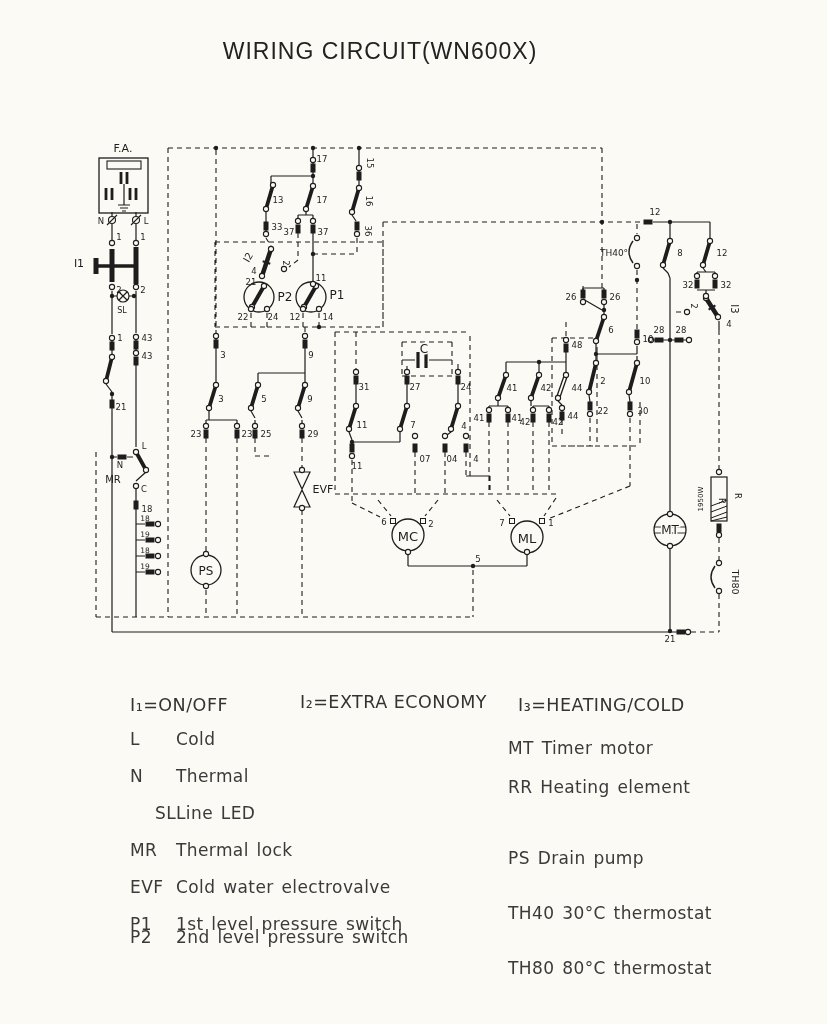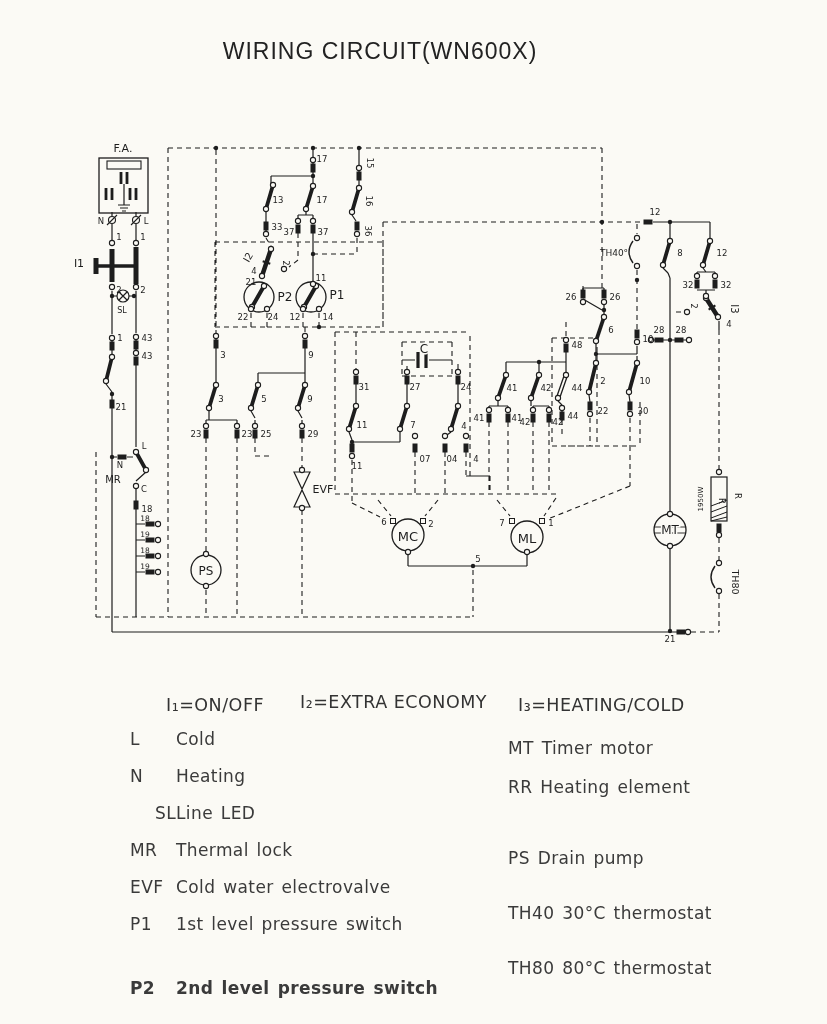--- a/index.html
+++ b/index.html
@@ -483,32 +483,32 @@
       <text x="384" y="525" font-size="8.5" text-anchor="middle">6</text>
       <text x="431" y="527" font-size="8.5" text-anchor="middle">2</text>
       <text x="502" y="526" font-size="8.5" text-anchor="middle">7</text>
       <text x="551" y="526" font-size="8.5" text-anchor="middle">1</text>
       <text x="478" y="562" font-size="8.5" text-anchor="middle">5</text>
     </g>
 </svg>
 
 <div id="legend">
   <div class="legend-row1" id="legend-row1">
-      <span style="left: 130px; top: 695px; margin-left: 36px;">I₁=ON/OFF</span>
+      <span style="left: 130px; top: 695px;">I₁=ON/OFF</span>
       <span style="left: 300px; top: 692px;">I₂=EXTRA ECONOMY</span>
       <span style="left: 518px; top: 695px;">I₃=HEATING/COLD</span>
     </div>
   <div id="legend-left">
       <div class="legend-item" style="left: 130px; top: 729px;"><span class="abbr">L</span><span>Cold</span></div>
-      <div class="legend-item" style="left: 130px; top: 766px;"><span class="abbr">N</span><span>Heating</span></div>
+      <div class="legend-item" style="left: 130px; top: 766px;"><span class="abbr">N</span><span>Thermal</span></div>
       <div class="legend-item" style="left: 130px; top: 803px; text-align: right;"><span class="abbr">SL</span><span>Line LED</span></div>
       <div class="legend-item" style="left: 130px; top: 840px;"><span class="abbr">MR</span><span>Thermal lock</span></div>
       <div class="legend-item" style="left: 130px; top: 877px;"><span class="abbr">EVF</span><span>Cold water electrovalve</span></div>
       <div class="legend-item" style="left: 130px; top: 914px;"><span class="abbr">P1</span><span>1st level pressure switch</span></div>
-      <div class="legend-item" style="left: 130px; top: 978px; font-weight: bold;"><span class="abbr">P2</span><span>2nd level pressure switch</span></div>
+      <div class="legend-item" style="left: 130px; top: 927px;"><span class="abbr">P2</span><span>2nd level pressure switch</span></div>
     </div>
   <div id="legend-right">
       <div class="legend-item" style="left: 508px; top: 738px;"><span>MT</span> <span>Timer motor</span></div>
       <div class="legend-item" style="left: 508px; top: 777px;"><span>RR</span> <span>Heating element</span></div>
       <div class="legend-item" style="left: 508px; top: 848px;"><span>PS</span> <span>Drain pump</span></div>
       <div class="legend-item" style="left: 508px; top: 903px;"><span>TH40</span> <span>30°C  thermostat</span></div>
       <div class="legend-item" style="left: 508px; top: 958px;"><span>TH80</span> <span>80°C  thermostat</span></div>
     </div>
 </div>
 

